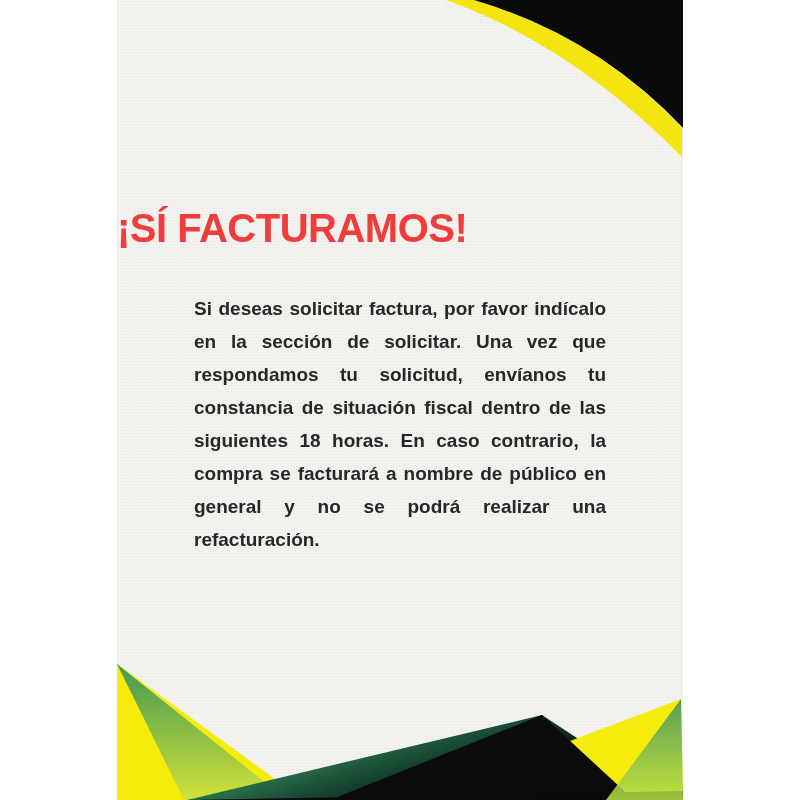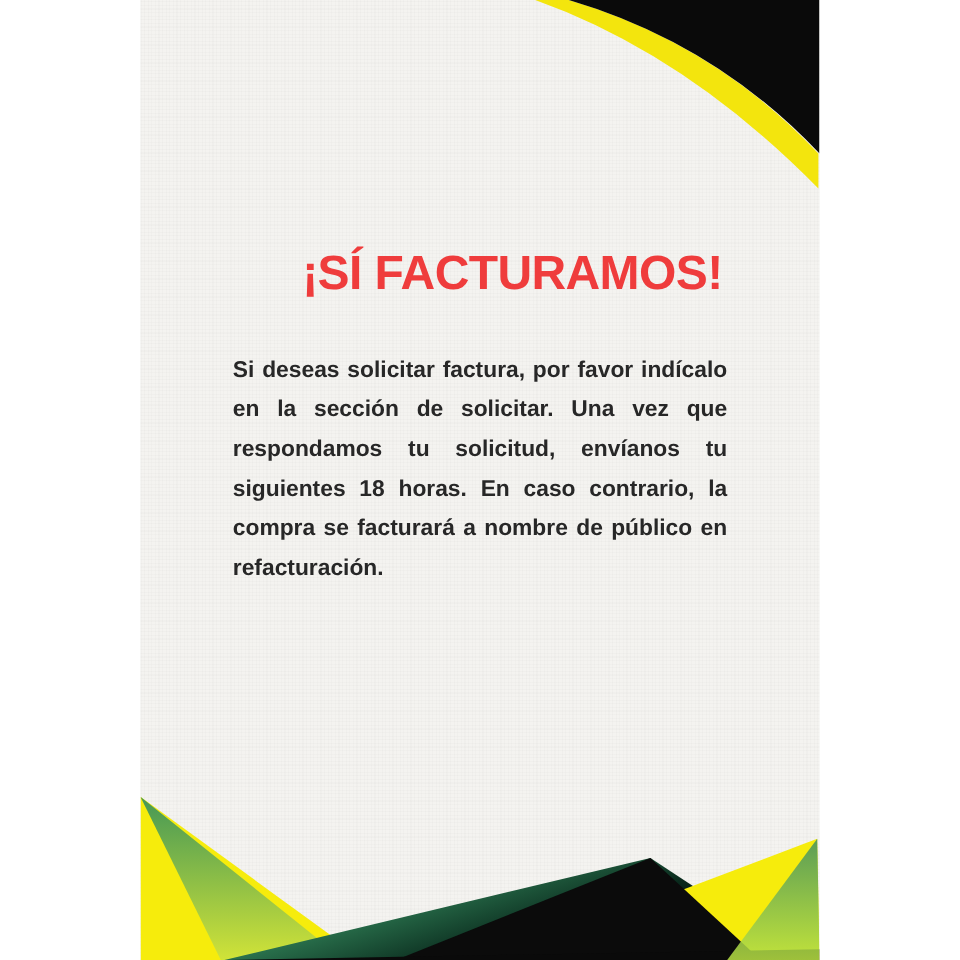--- a/index.html
+++ b/index.html
@@ -18,21 +18,21 @@
   .brand{position:absolute;top:0;left:0;width:480px;height:180px;}
   .logo-svg{position:absolute;left:0;top:-4px;width:240px;height:100px;}
   .logo-svg text{font-family:"DejaVu Sans", sans-serif;font-weight:bold;}
   .logo-subtitle{position:absolute;left:5px;top:93px;width:300px;
       font-size:23px;font-weight:bold;color:#2e2e2e;letter-spacing:2.5px;white-space:nowrap;}
   .flag-svg{position:absolute;left:-7px;top:112px;width:244px;height:42px;}
   .brand-tagline{position:absolute;left:5px;top:146px;width:460px;
       font-size:15.5px;font-weight:bold;color:#e8393f;letter-spacing:0.2px;white-space:pre;}
 
   
-  .headline{position:absolute;top:206px;left:0;width:620px;text-align:center;
+  .headline{position:absolute;top:206px;left:0;width:620px;
       font-size:40px;font-weight:bold;color:#ef3c3c;letter-spacing:-0.5px;margin:0;}
 
   
   .para{position:absolute;top:292px;left:77px;width:412px;color:#272727;}
   .para-line{font-size:19px;font-weight:bold;line-height:33px;height:33px;
       text-align:justify;text-align-last:justify;white-space:normal;}
   .para-line.final{text-align-last:left;}
 
   
   .bottom-deco{position:absolute;left:0;bottom:0;width:566px;height:200px;pointer-events:none;}
@@ -48,22 +48,24 @@
       <path d="M 357,0 H 566 V 128 Q 479,36 357,0 Z" fill="#0a0a0a"></path>
     </svg>
 
 
     <h1 class="headline">¡SÍ FACTURAMOS!</h1>
 
     <div class="para">
       <div class="para-line">Si deseas solicitar factura, por favor indícalo</div>
       <div class="para-line">en la sección de solicitar. Una vez que</div>
       <div class="para-line">respondamos tu solicitud, envíanos tu</div>
+      <div class="para-line">constancia de situación fiscal dentro de las</div>
       <div class="para-line">siguientes 18 horas. En caso contrario, la</div>
       <div class="para-line">compra se facturará a nombre de público en</div>
+      <div class="para-line">general y no se podrá realizar una</div>
       <div class="para-line final">refacturación.</div>
     </div>
 
     <svg class="bottom-deco" viewBox="0 0 566 200" preserveAspectRatio="none" aria-hidden="true">
       <defs>
         <linearGradient id="gLeft" x1="0" y1="0" x2="0" y2="1">
           <stop offset="0" stop-color="#36905c"></stop>
           <stop offset="1" stop-color="#cde23c"></stop>
         </linearGradient>
         <linearGradient id="gRight" x1="0" y1="0" x2="0" y2="1">

